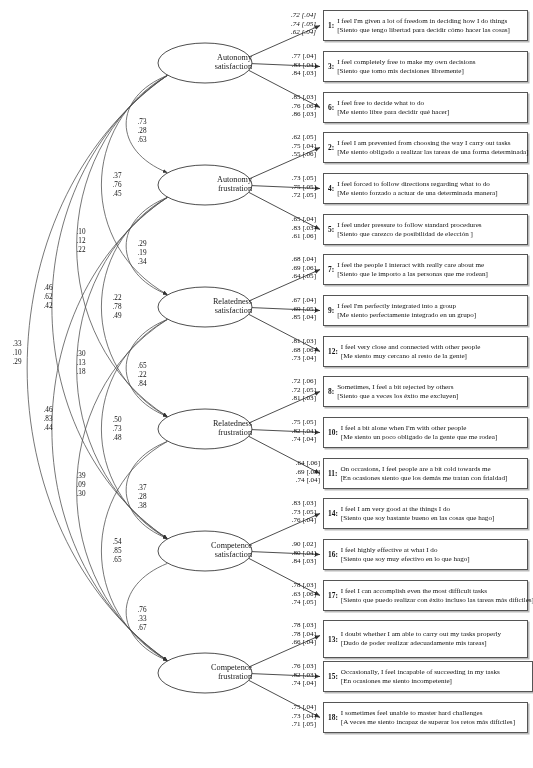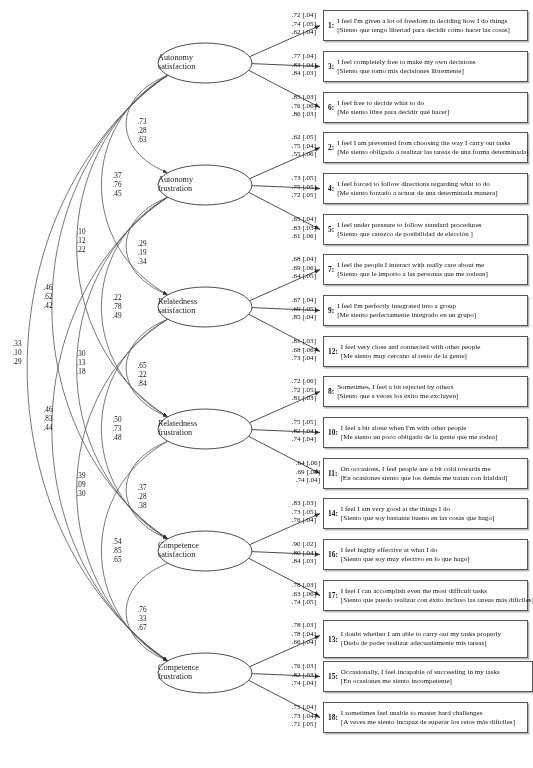--- a/index.html
+++ b/index.html
@@ -1,20 +1,20 @@
 <!DOCTYPE html>
 <html><head>
 <meta charset="utf-8">
 <style>
   html,body{margin:0;padding:0;background:#ffffff;}
   body{width:533px;height:768px;font-family:"Liberation Serif",serif;color:#111;}
   #canvas{position:relative;width:533px;height:768px;overflow:hidden;}
   svg.layer{position:absolute;left:0;top:0;width:533px;height:768px;}
 
-  .factor-label{font-size:8.2px;line-height:9.4px;text-align:left;color:#1a1a1a;}
+  .factor-label{font-size:8.2px;line-height:9.4px;text-align:right;color:#1a1a1a;}
 
   .item-box{position:absolute;box-sizing:border-box;border:1px solid #555;
             background:#fff;box-shadow:1.5px 1.5px 0 0 #b9b9b9;
             display:flex;align-items:center;padding:2px 3px 2px 4px;}
   .item-num{font-weight:bold;font-size:7.4px;flex:0 0 auto;padding-right:3px;color:#111;}
   .item-texts{flex:1 1 auto;}
   .item-en{font-size:7.1px;line-height:8.6px;color:#111;white-space:nowrap;}
   .item-es{font-size:7.1px;line-height:8.6px;color:#111;white-space:nowrap;}
 
   .load-group{position:absolute;text-align:right;font-size:7.1px;line-height:8.5px;color:#111;width:44px;}
@@ -175,21 +175,21 @@
         <div>.83</div>
         <div>.44</div>
       </div>
       <div class="corr-group" style="left: 6px; top: 340px;">
         <div>.33</div>
         <div>.10</div>
         <div>.29</div>
       </div>
     </div>
   <div id="load-labels">
-      <div class="load-group" style="left: 272px; top: 11px;">
+      <div class="load-group" style="left: 272px; top: 11px; font-style: italic;">
         <div>.72 [.04]</div>
         <div>.74 [.05]</div>
         <div>.62 [.04]</div>
       </div>
       <div class="load-group" style="left: 272px; top: 52px;">
         <div>.77 [.04]</div>
         <div>.83 [.04]</div>
         <div>.84 [.03]</div>
       </div>
       <div class="load-group" style="left: 272px; top: 93px;">

